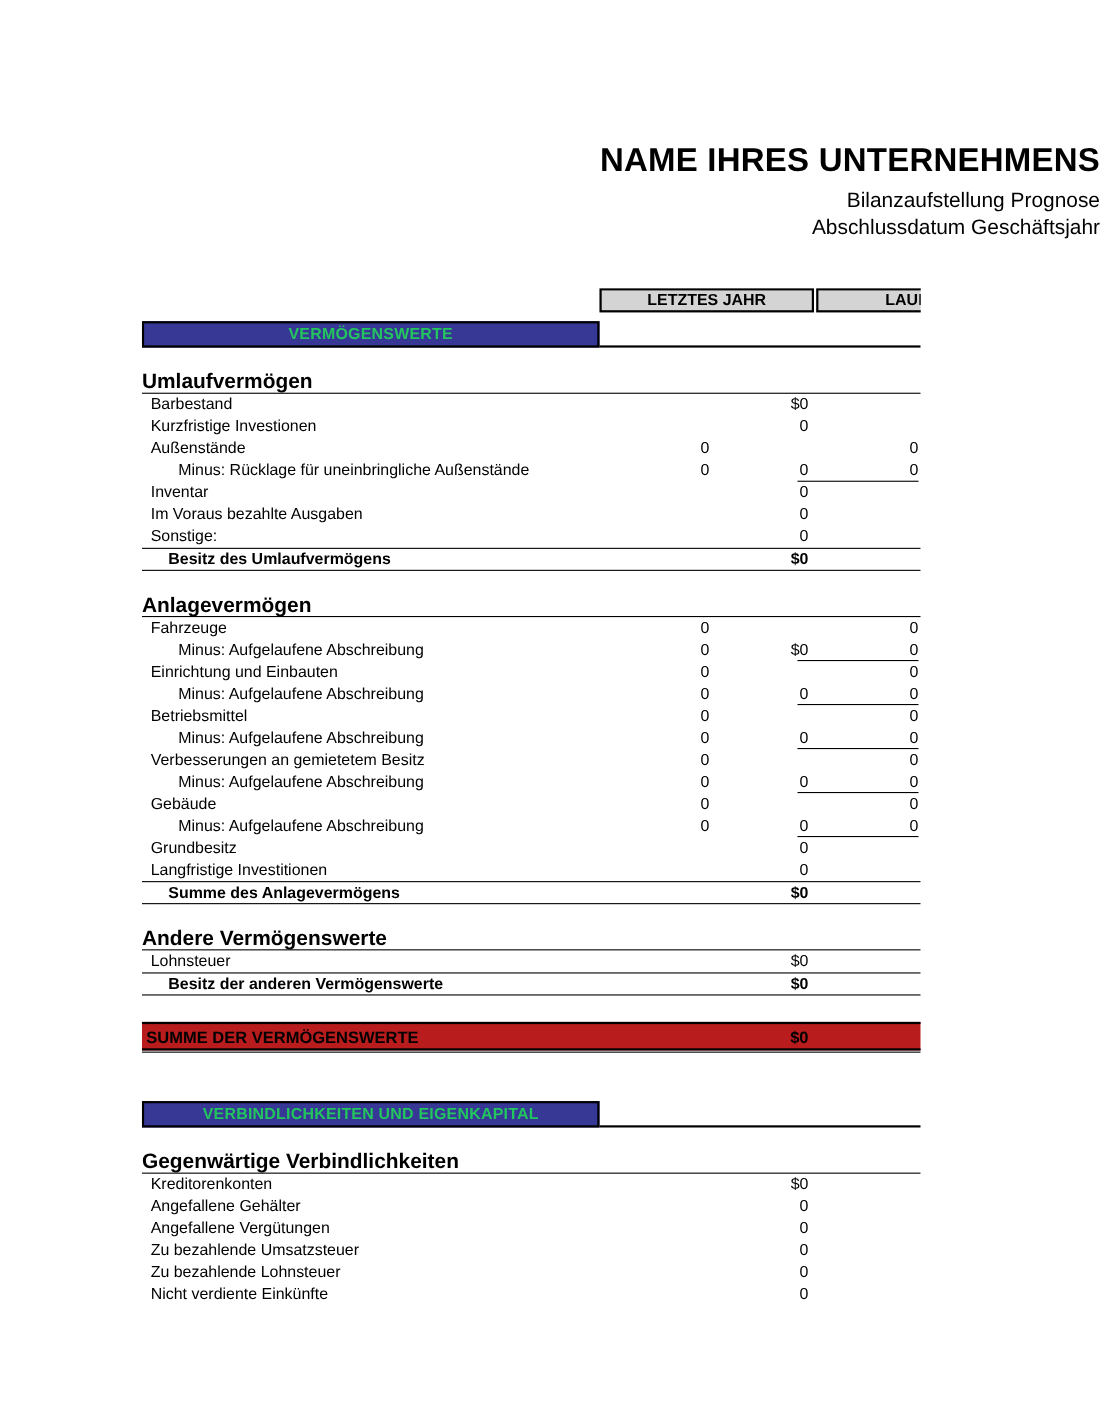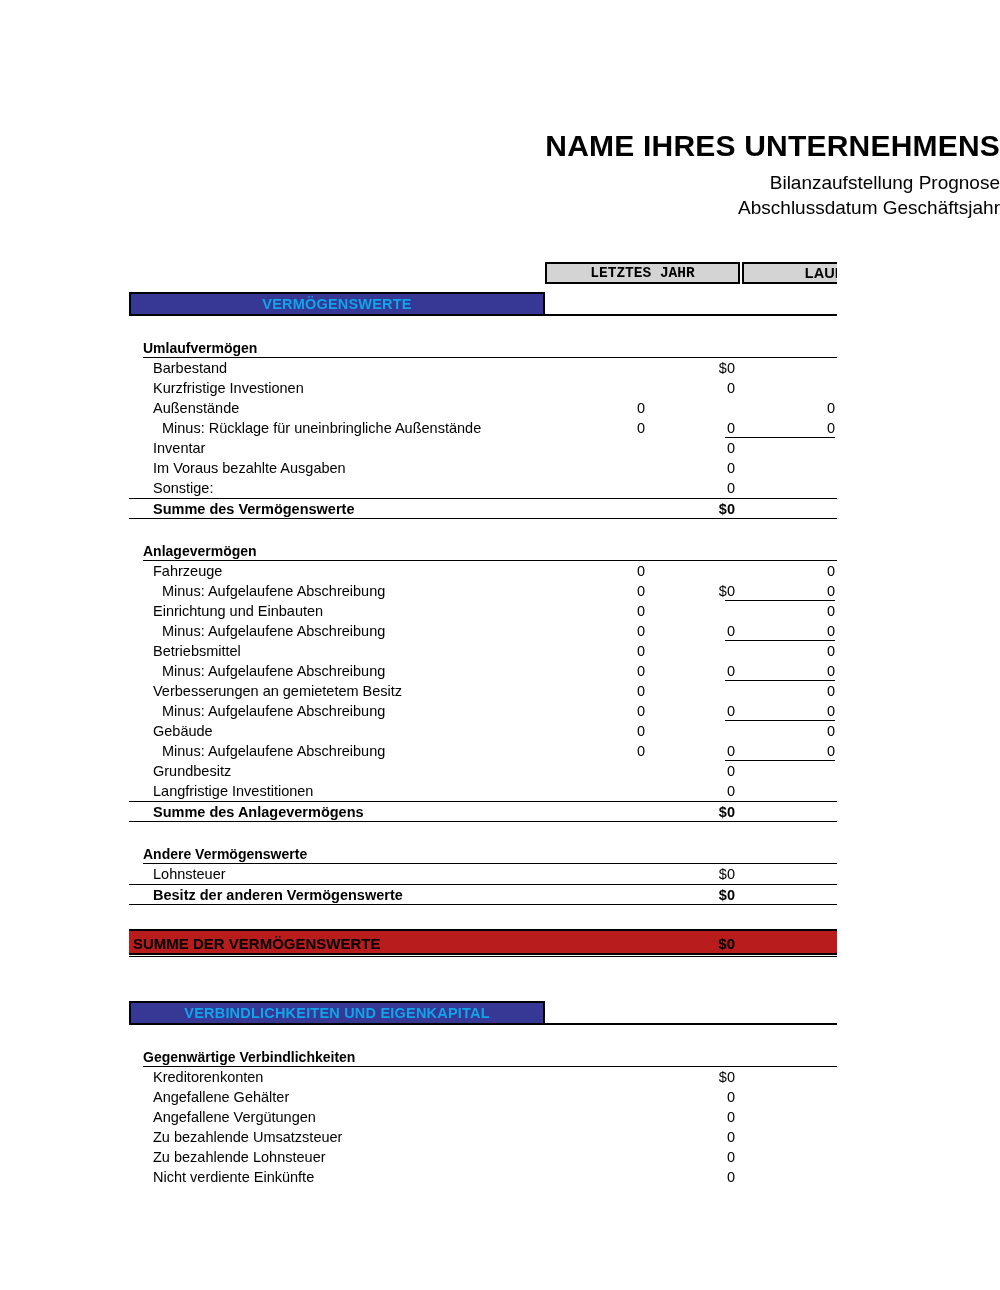--- a/index.html
+++ b/index.html
@@ -34,21 +34,21 @@
     top: 262px;
     width: 708px;      
     overflow: hidden;
   }
 
   
   
 
   .row { position: relative; height: 20px; }
   .row .lbl {
-    position: absolute; left: 24px; top: 0;
+    position: absolute; left: 8px; top: 0;
     font-size: 14.5px; line-height: 20px; white-space: nowrap;
   }
   .row .lbl.indent { left: 33px; }
 
   .v {
     position: absolute; top: 0;
     font-size: 14.5px; line-height: 20px;
     text-align: right; white-space: nowrap;
   }
   .v.c1 { right: 192px; width: 110px; }
@@ -65,47 +65,46 @@
 
   
   .colheads { position: relative; height: 22px; margin-bottom: 8px; }
   .chbox {
     position: absolute; top: 0; height: 22px;
     background: #d4d4d4;
     border: 2.2px solid #000;
     font-size: 14.5px; font-weight: bold; line-height: 18px;
     text-align: center; white-space: nowrap; overflow: hidden;
   }
-  .chbox.prev { left: 416px; width: 195px; font-family: Liberation Mono, monospace; }
+  .chbox.prev { left: 416px; width: 195px; }
   .chbox.curr { left: 613px; width: 195px; }
 
   
   .banner-wrap { position: relative; height: 24px; }
   .banner {
     position: absolute; left: 0; top: 0;
     width: 416px; height: 24px;
     background: #373795;
     border: 2.2px solid #000;
-    color: #0ea5e9;
+    color: #22c55e;
     font-size: 14.5px; font-weight: bold;
     line-height: 20px; text-align: center;
     letter-spacing: .2px; white-space: nowrap;
   }
   .banner-rule {
     position: absolute; left: 416px; right: 0; bottom: 0;
     border-bottom: 2.2px solid #000;
   }
 
   
   .grphead {
-    font-size: 14px; font-weight: bold;
+    font-size: 19px; font-weight: bold;
     line-height: 20px; height: 20px;
     border-bottom: 1.8px solid #000;
     white-space: nowrap;
-    margin-left: 14px;
   }
 
   
   .totalrow {
     position: relative; height: 21px;
     border-top: 1.8px solid #000;
     border-bottom: 1.8px solid #000;
   }
   .totalrow .lbl {
     position: absolute; left: 24px; top: 0;
@@ -199,21 +198,21 @@
         <span class="v c3"></span>
       </div>
       <div class="row">
         <span class="lbl">Sonstige:</span>
         <span class="v c1"></span>
         <span class="v c2">0</span>
         <span class="v c3"></span>
       </div>
     </div>
   <div class="totalrow">
-    <span class="lbl">Summe des Vermögenswerte</span>
+    <span class="lbl">Besitz des Umlaufvermögens</span>
     <span class="v c2">$0</span>
   </div>
 
   <div class="gap-md"></div>
 
   <div class="grphead">Anlagevermögen</div>
   <div id="rows-fixed-assets">
       <div class="row">
         <span class="lbl">Fahrzeuge</span>
         <span class="v c1">0</span>

